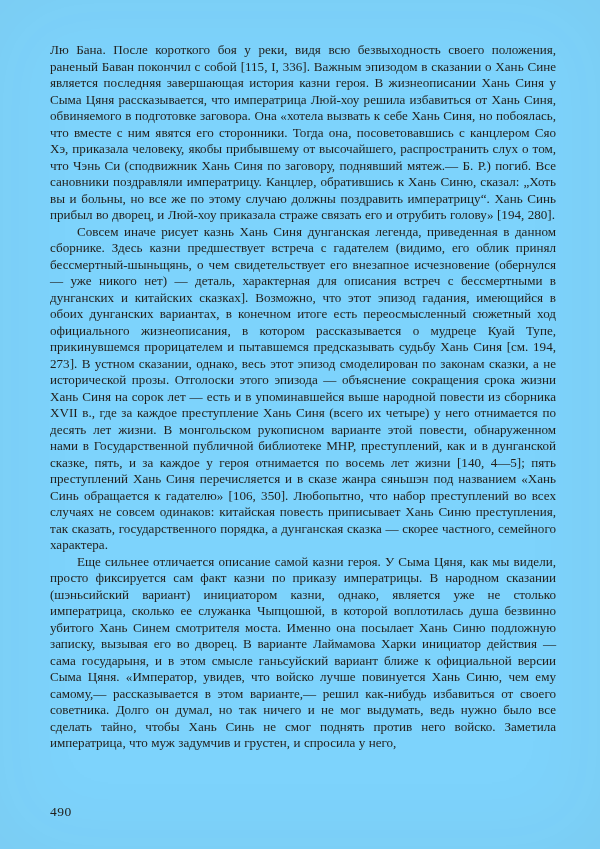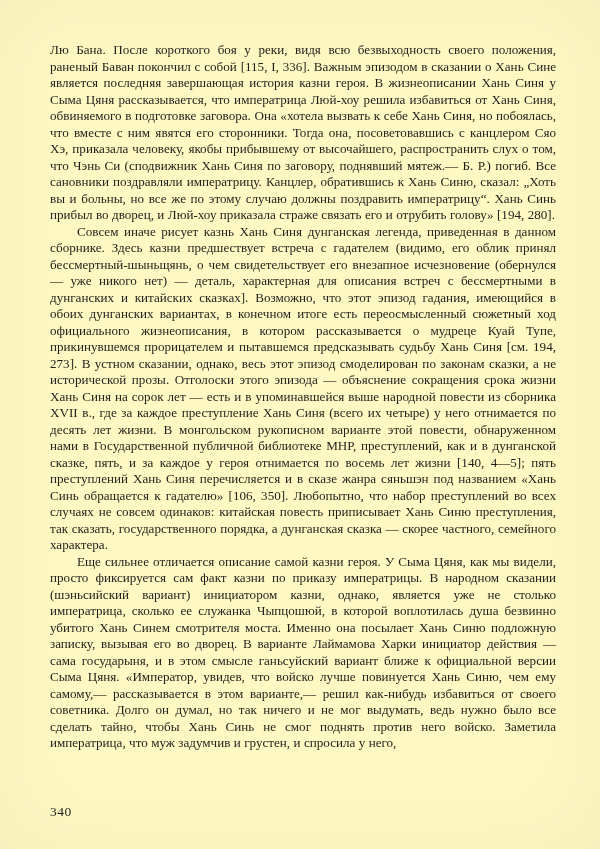--- a/index.html
+++ b/index.html
@@ -4,21 +4,21 @@
 <style>
   html, body {
     margin: 0;
     padding: 0;
     background: #e9e5dd;
   }
   .page {
     width: 600px;
     height: 849px;
     box-sizing: border-box;
-    background: #fef9c3;
+    background: #7dd3fc;
     box-shadow: inset 0 0 90px rgba(92, 78, 52, 0.06);
     padding: 42px 44px 0 50px;
     position: relative;
     font-family: "Liberation Serif", "DejaVu Serif", serif;
     color: #211e1a;
     overflow: hidden;
   }
   .text-block {
     width: 100%;
   }
@@ -46,14 +46,14 @@
 </style>
 </head>
 <body>
 
 <div class="page">
   <div class="text-block">
     <p class="para no-indent">Лю Бана. После короткого боя у реки, видя всю безвыходность своего положения, раненый Баван покончил с собой [115, I, 336]. Важным эпизодом в сказании о Хань Сине является последняя завершающая история казни героя. В жизнеописании Хань Синя у Сыма Цяня рассказывается, что императрица Люй-хоу решила избавиться от Хань Синя, обвиняемого в подготовке заговора. Она «хотела вызвать к себе Хань Синя, но побоялась, что вместе с ним явятся его сторонники. Тогда она, посоветовавшись с канцлером Сяо Хэ, приказала человеку, якобы прибывшему от высочайшего, распространить слух о том, что Чэнь Си (сподвижник Хань Синя по заговору, поднявший мятеж.— Б. Р.) погиб. Все сановники поздравляли императрицу. Канцлер, обратившись к Хань Синю, сказал: „Хоть вы и больны, но все же по этому случаю должны поздравить императрицу“. Хань Синь прибыл во дворец, и Люй-хоу приказала страже связать его и отрубить голову» [194, 280].</p>
     <p class="para">Совсем иначе рисует казнь Хань Синя дунганская легенда, приведенная в данном сборнике. Здесь казни предшествует встреча с гадателем (видимо, его облик принял бессмертный-шыньщянь, о чем свидетельствует его внезапное исчезновение (обернулся — уже никого нет) — деталь, характерная для описания встреч с бессмертными в дунганских и китайских сказках]. Возможно, что этот эпизод гадания, имеющийся в обоих дунганских вариантах, в конечном итоге есть переосмысленный сюжетный ход официального жизнеописания, в котором рассказывается о мудреце Куай Тупе, прикинувшемся прорицателем и пытавшемся предсказывать судьбу Хань Синя [см. 194, 273]. В устном сказании, однако, весь этот эпизод смоделирован по законам сказки, а не исторической прозы. Отголоски этого эпизода — объяснение сокращения срока жизни Хань Синя на сорок лет — есть и в упоминавшейся выше народной повести из сборника XVII в., где за каждое преступление Хань Синя (всего их четыре) у него отнимается по десять лет жизни. В монгольском рукописном варианте этой повести, обнаруженном нами в Государственной публичной библиотеке МНР, преступлений, как и в дунганской сказке, пять, и за каждое у героя отнимается по восемь лет жизни [140, 4—5]; пять преступлений Хань Синя перечисляется и в сказе жанра сяньшэн под названием «Хань Синь обращается к гадателю» [106, 350]. Любопытно, что набор преступлений во всех случаях не совсем одинаков: китайская повесть приписывает Хань Синю преступления, так сказать, государственного порядка, а дунганская сказка — скорее частного, семейного характера.</p>
     <p class="para">Еще сильнее отличается описание самой казни героя. У Сыма Цяня, как мы видели, просто фиксируется сам факт казни по приказу императрицы. В народном сказании (шэньсийский вариант) инициатором казни, однако, является уже не столько императрица, сколько ее служанка Чыпцошюй, в которой воплотилась душа безвинно убитого Хань Синем смотрителя моста. Именно она посылает Хань Синю подложную записку, вызывая его во дворец. В варианте Лаймамова Харки инициатор действия — сама государыня, и в этом смысле ганьсуйский вариант ближе к официальной версии Сыма Цяня. «Император, увидев, что войско лучше повинуется Хань Синю, чем ему самому,— рассказывается в этом варианте,— решил как-нибудь избавиться от своего советника. Долго он думал, но так ничего и не мог выдумать, ведь нужно было все сделать тайно, чтобы Хань Синь не смог поднять против него войско. Заметила императрица, что муж задумчив и грустен, и спросила у него,</p>
   </div>
-  <div class="page-number">340</div>
+  <div class="page-number">490</div>
 </div>
 
 </body></html>

